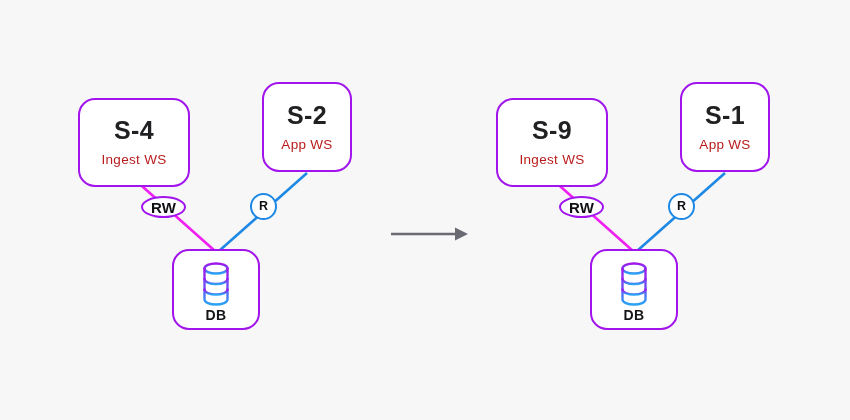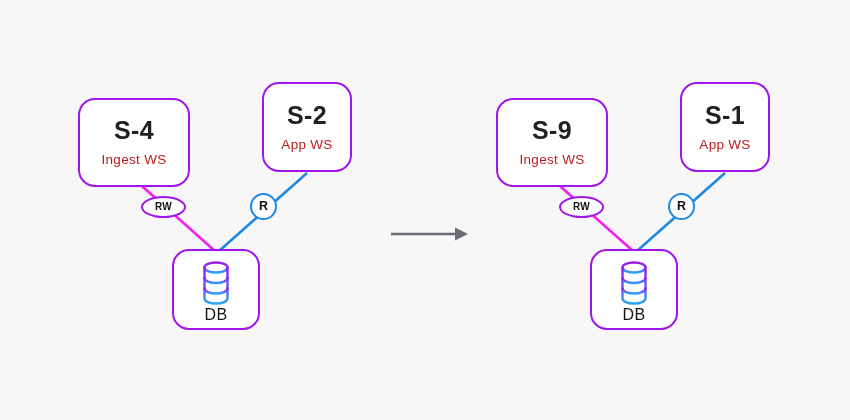--- a/index.html
+++ b/index.html
@@ -54,22 +54,22 @@
   }
   .node-sub {
     font-size: 13.5px;
     font-weight: 400;
     color: #b91c1c;
     margin-top: 10px;
     letter-spacing: 0.3px;
     line-height: 1;
   }
   .db-label {
-    font-size: 16px;
-    font-weight: 400;
+    font-size: 14px;
+    font-weight: 700;
     color: #151518;
     letter-spacing: 0.4px;
     line-height: 1;
     margin-top: 1px;
   }
   .edge-label {
     position: absolute;
     box-sizing: border-box;
     background: #FFFFFF;
     display: flex;
@@ -78,21 +78,21 @@
     font-weight: 700;
     color: #101014;
     z-index: 3;
     line-height: 1;
   }
   .edge-label.rw {
     left: 63px; top: 114px;
     width: 45px; height: 22px;
     border: 2.5px solid #A114EC;
     border-radius: 50%;
-    font-size: 10px;
+    font-size: 15px;
     letter-spacing: 0.2px;
   }
   .edge-label.r {
     left: 172px; top: 111px;
     width: 27px; height: 27px;
     border: 2.5px solid #1E88E5;
     border-radius: 50%;
     font-size: 12.5px;
   }
   .transition-arrow {

